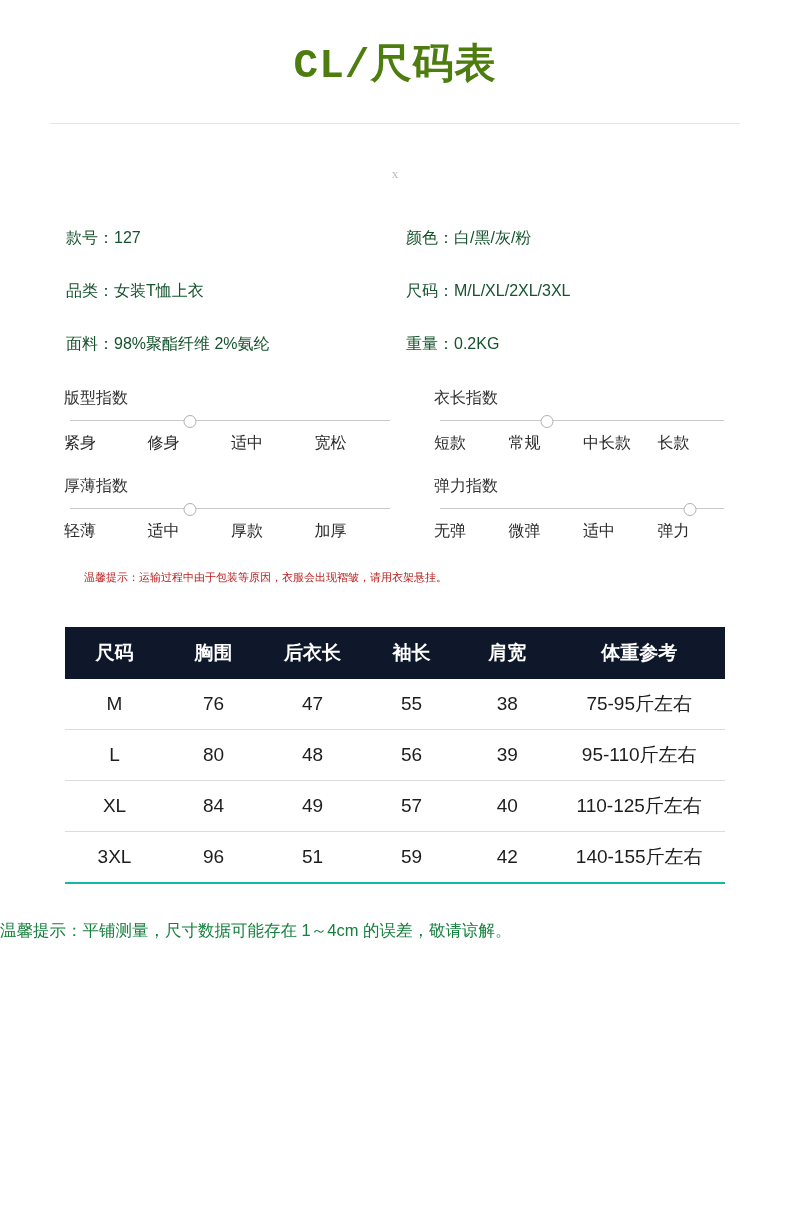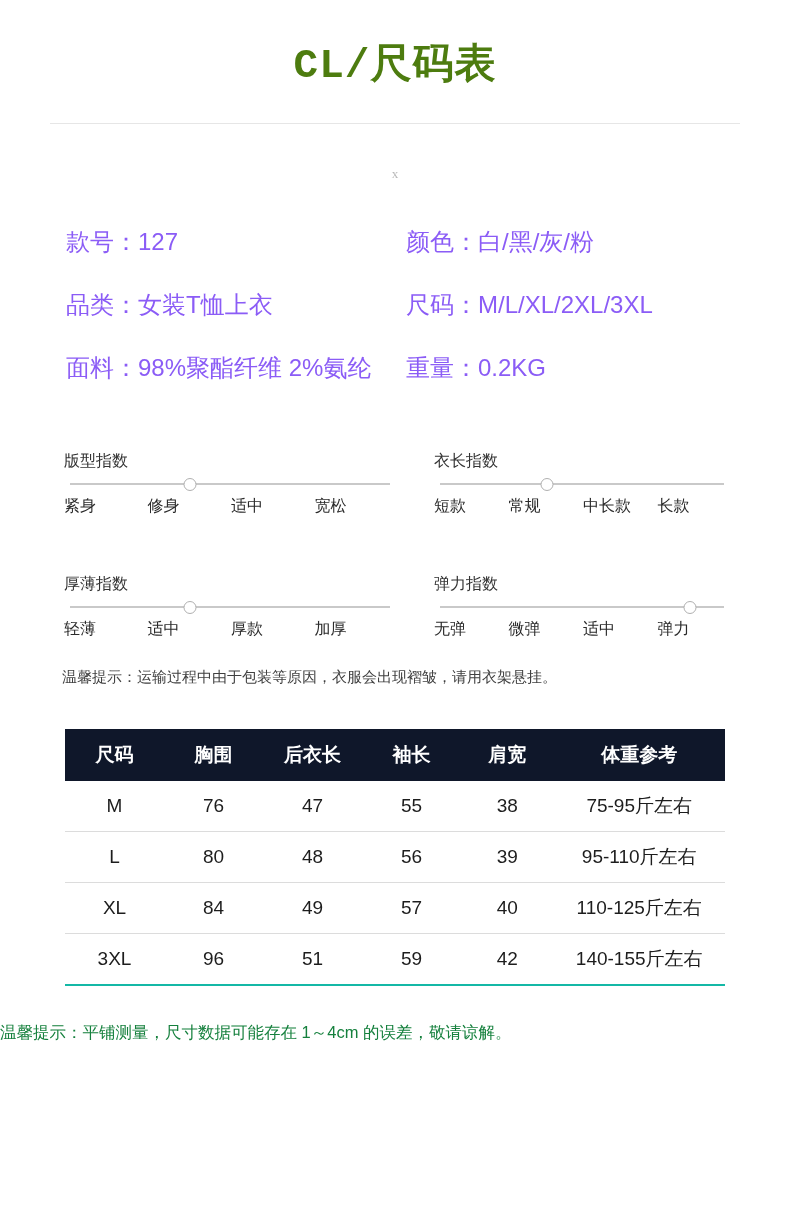--- a/index.html
+++ b/index.html
@@ -48,22 +48,22 @@
   
   .specs {
     margin: 46px 0 0 0;
     padding: 0 0 0 0;
   }
   .spec-row {
     display: flex;
     margin-bottom: 34px;
   }
   .spec-col {
-    font-size: 24px;
-    color: #8b5cf6;
+    font-size: 16px;
+    color: #14532d;
     line-height: 1.2;
   }
   .spec-col.left {
     width: 400px;
     padding-left: 66px;
     box-sizing: border-box;
   }
   .spec-col.right {
     padding-left: 6px;
   }
@@ -81,21 +81,20 @@
     box-sizing: border-box;
     margin-bottom: 22px;
   }
   .index-block.right-col {
     padding-left: 36px;
   }
   .index-title {
     font-size: 16px;
     color: #333;
     margin-bottom: 6px;
-    margin-top: 35px;
   }
   .index-track {
     position: relative;
     height: 12px;
     margin: 0 8px 0 6px;
   }
   .index-track .line {
     position: absolute;
     left: 0;
     right: 0;
@@ -119,23 +118,23 @@
   }
   .index-labels span {
     flex: 1;
     font-size: 16px;
     color: #2a2a2a;
   }
 
   
   .tip-top {
     margin-top: 6px;
-    padding-left: 62px;
-    font-size: 15px;
-    color: #404040;
+    padding-left: 84px;
+    font-size: 11px;
+    color: #b91c1c;
     letter-spacing: 0px;
   }
   .tip-bottom {
     margin-top: 36px;
     text-align: left;
     font-size: 16.5px;
     color: #15803d;
   }
 
   

